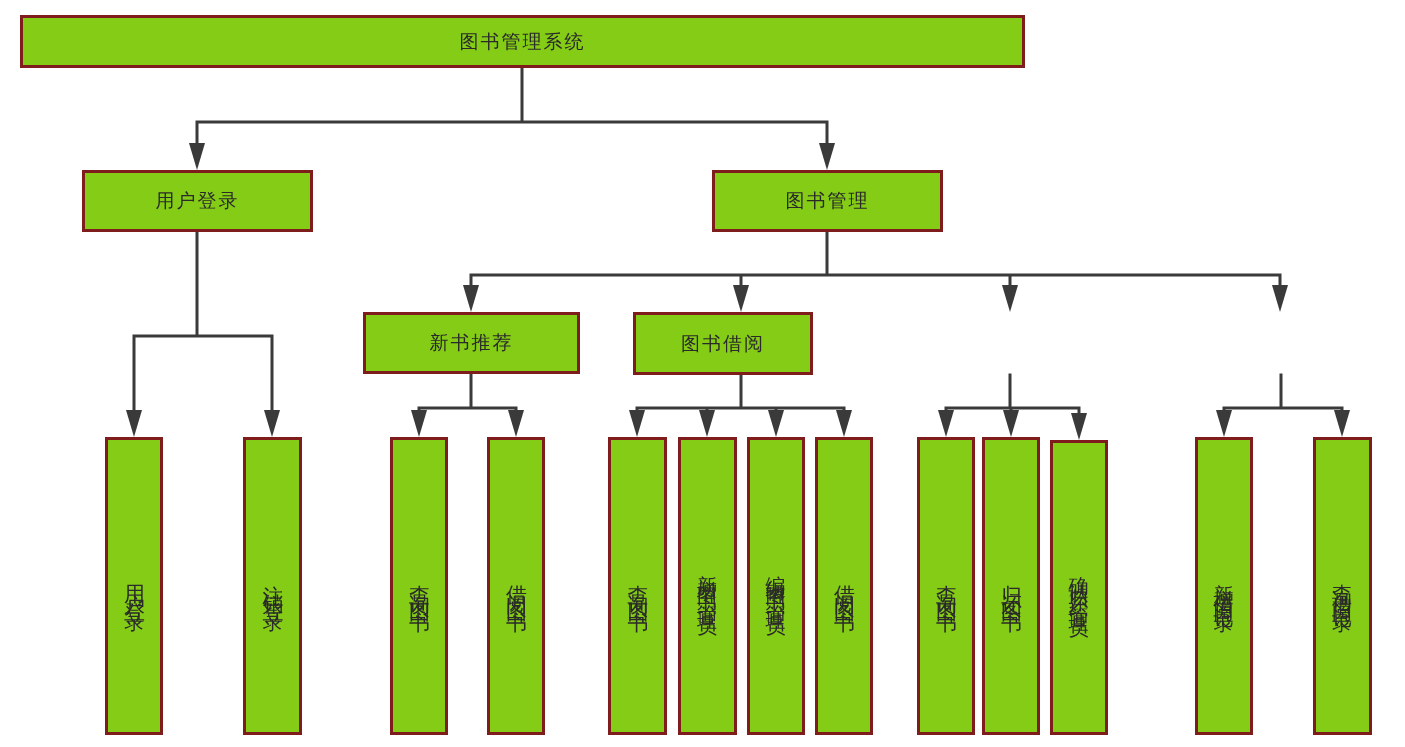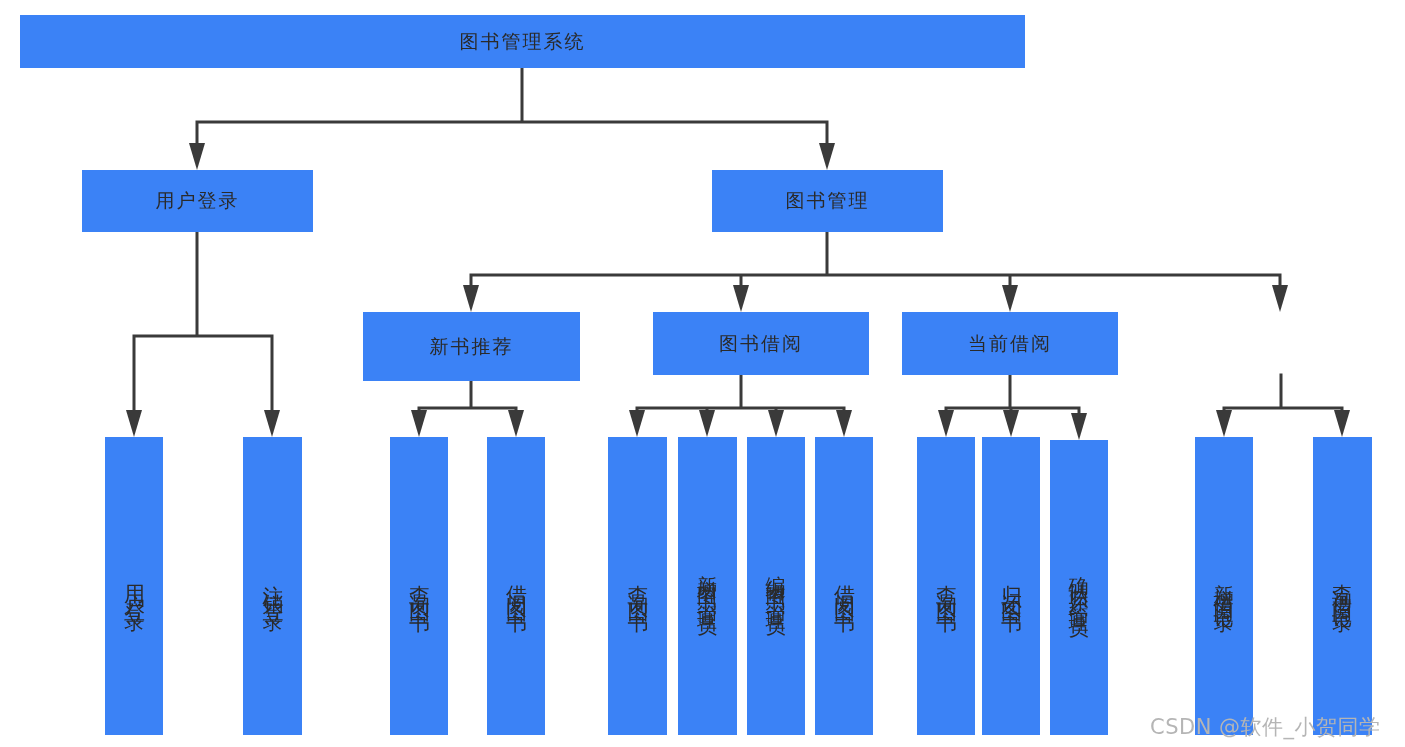--- a/index.html
+++ b/index.html
@@ -18,22 +18,22 @@
   #wires {
     position: absolute;
     left: 0; top: 0;
     width: 1405px;
     height: 747px;
     z-index: 1;
   }
   .hbox, .vbox {
     position: absolute;
     box-sizing: border-box;
-    background: #3b82f6;
-    border: 3px solid #3b82f6;
+    background: #84cc16;
+    border: 3px solid #7f1d1d;
     color: #2a2a2a;
     display: flex;
     align-items: center;
     justify-content: center;
     z-index: 2;
   }
   .hbox {
     font-size: 19px;
     letter-spacing: 2px;
     white-space: nowrap;
@@ -104,37 +104,35 @@
       <polygon points="1216,410 1232,410 1224,437"></polygon>
       <polygon points="1334,410 1350,410 1342,437"></polygon>
     </g>
   </svg>
 
   <div class="hbox" style="left:20px; top:15px; width:1005px; height:53px;">图书管理系统</div>
 
   <div class="hbox" style="left:82px; top:170px; width:231px; height:62px;">用户登录</div>
   <div class="hbox" style="left:712px; top:170px; width:231px; height:62px;font-family:Liberation Mono, monospace;">图书管理</div>
 
-  <div class="hbox" style="left:363px; top:312px; width:217px; height:69px;">新书推荐</div>
-  <div class="hbox" style="left:653px; top:312px; width:216px; height:63px;">图书借阅</div>
-  <div class="hbox" style="left:902px; top:312px; width:216px; height:63px;">当前借阅</div>
+  <div class="hbox" style="left:363px; top:312px; width:217px; height:62px;">新书推荐</div>
+  <div class="hbox" style="left:633px; top:312px; width:180px; height:63px;">图书借阅</div>
 
   <div class="vbox" style="left:105px; top:437px; width:58px; height:298px;">用户登录</div>
   <div class="vbox" style="left:243px; top:437px; width:59px; height:298px;">注销登录</div>
 
   <div class="vbox" style="left:390px; top:437px; width:58px; height:298px;">查询图书</div>
   <div class="vbox" style="left:487px; top:437px; width:58px; height:298px;">借阅图书</div>
 
   <div class="vbox" style="left:608px; top:437px; width:59px; height:298px;">查询图书</div>
   <div class="vbox long" style="left:678px; top:437px; width:59px; height:298px;">新增图书（管理员）</div>
   <div class="vbox long" style="left:747px; top:437px; width:58px; height:298px;">编辑图书（管理员）</div>
   <div class="vbox" style="left:815px; top:437px; width:58px; height:298px;">借阅图书</div>
 
   <div class="vbox" style="left:917px; top:437px; width:58px; height:298px;">查询图书</div>
   <div class="vbox" style="left:982px; top:437px; width:58px; height:298px;">归还图书</div>
   <div class="vbox long" style="left:1050px; top:440px; width:58px; height:295px;">确认归还（管理员）</div>
 
   <div class="vbox long" style="left:1195px; top:437px; width:58px; height:298px;">新增借阅记录</div>
   <div class="vbox long" style="left:1313px; top:437px; width:59px; height:298px;">查询借阅记录</div>
 
-  <div id="watermark">CSDN @软件_小贺同学</div>
 
 </div>
 
 </body></html>

